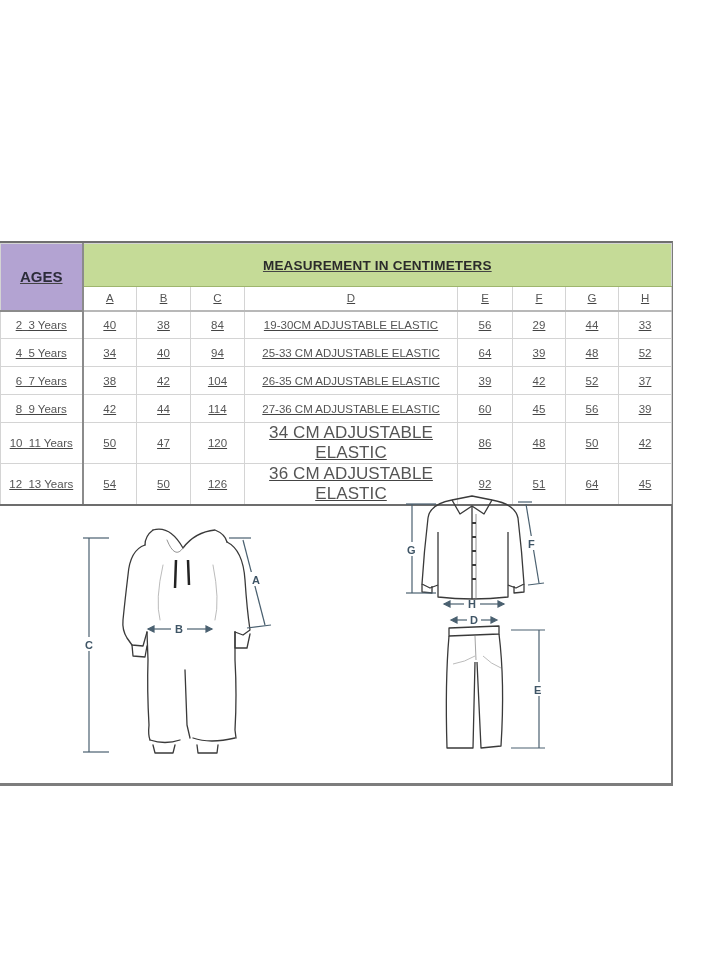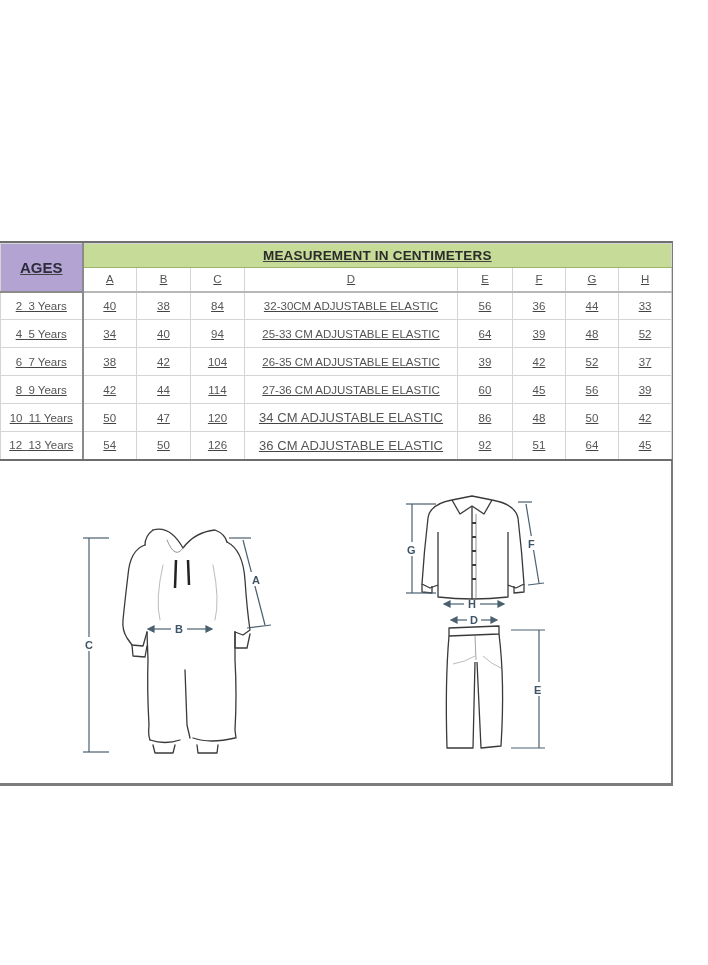--- a/index.html
+++ b/index.html
@@ -18,29 +18,29 @@
       text-align: center; vertical-align: middle; font-weight: normal;
       font-size: 11.5px; color: #555; border: 1px solid #d4d4d4;
     }
     .ages-head {
       background: #b3a3d2; color: #2c2c3a !important; font-weight: bold !important;
       font-size: 15px !important; border-right: 2px solid #8b8b8b !important;
       border-bottom: 2px solid #8b8b8b !important;
     }
     .measure-head {
       background: #c5db97; color: #2b2b2b !important; font-weight: bold !important;
-      font-size: 13.5px !important; height: 24px; letter-spacing: 0.2px;
+      font-size: 13.5px !important; height: 43px; letter-spacing: 0.2px;
       border-bottom: 1px solid #9eb56d !important;
     }
     .letter-row th { height: 24px; font-size: 11px; color: #555; border-bottom: 2px solid #b8b8b8 !important; }
     .data-row td { height: 28px; }
     .age-cell { border-right: 2px solid #8b8b8b !important; }
     tr.data-row:last-child td { border-bottom: 2px solid #6d6d6d; margin-left: 10px; }
     .d-cell { font-size: 11.5px; }
-    .d-cell.calibri { font-size: 13px; letter-spacing: 0.1px; }
+    .d-cell.calibri { font-size: 17px; letter-spacing: 0.1px; }
 
     .illus { position: absolute; }
     .dim-label { font-family: "Liberation Sans", sans-serif; font-weight: bold; fill: #3f5566; font-size: 11px; }
   </style>
 </head>
 <body>
 
 <div class="frame"></div>
 
 <table class="size-table">
@@ -70,23 +70,23 @@
       <th>G</th>
       <th>H</th>
     </tr>
   </thead>
   <tbody>
     <tr class="data-row">
       <td class="age-cell">2_3 Years</td>
       <td>40</td>
       <td>38</td>
       <td>84</td>
-      <td class="d-cell">32-30CM ADJUSTABLE ELASTIC</td>
+      <td class="d-cell">19-30CM ADJUSTABLE ELASTIC</td>
       <td>56</td>
-      <td>36</td>
+      <td>29</td>
       <td>44</td>
       <td>33</td>
     </tr>
     <tr class="data-row">
       <td class="age-cell">4_5 Years</td>
       <td>34</td>
       <td>40</td>
       <td>94</td>
       <td class="d-cell">25-33 CM ADJUSTABLE ELASTIC</td>
       <td>64</td>

